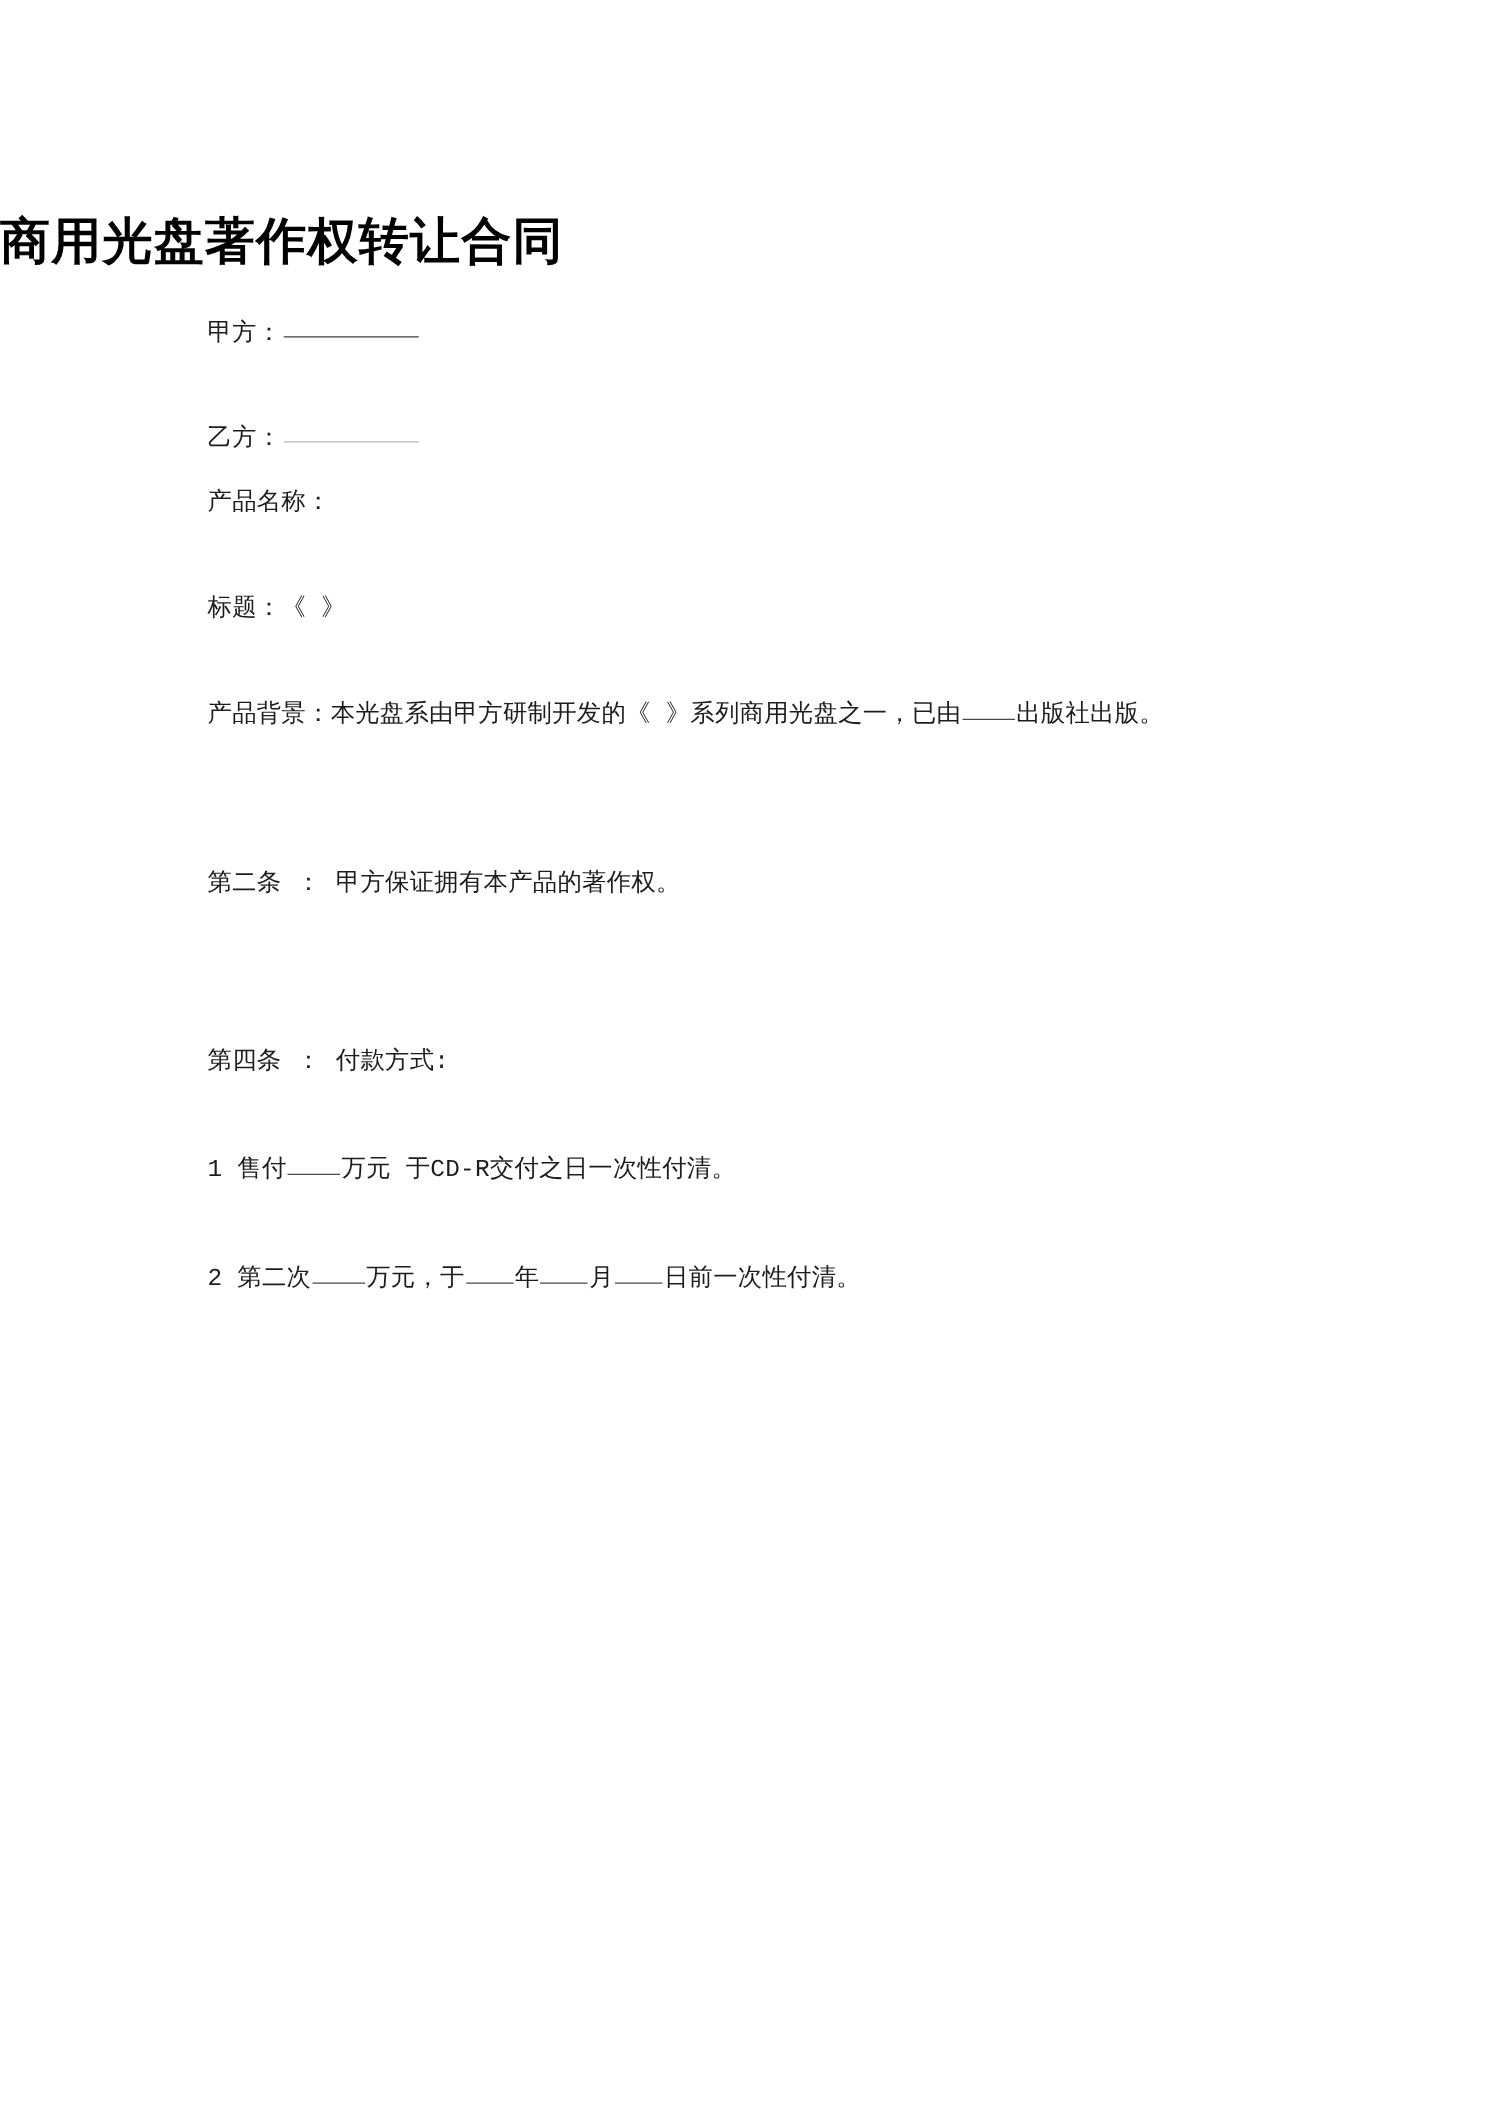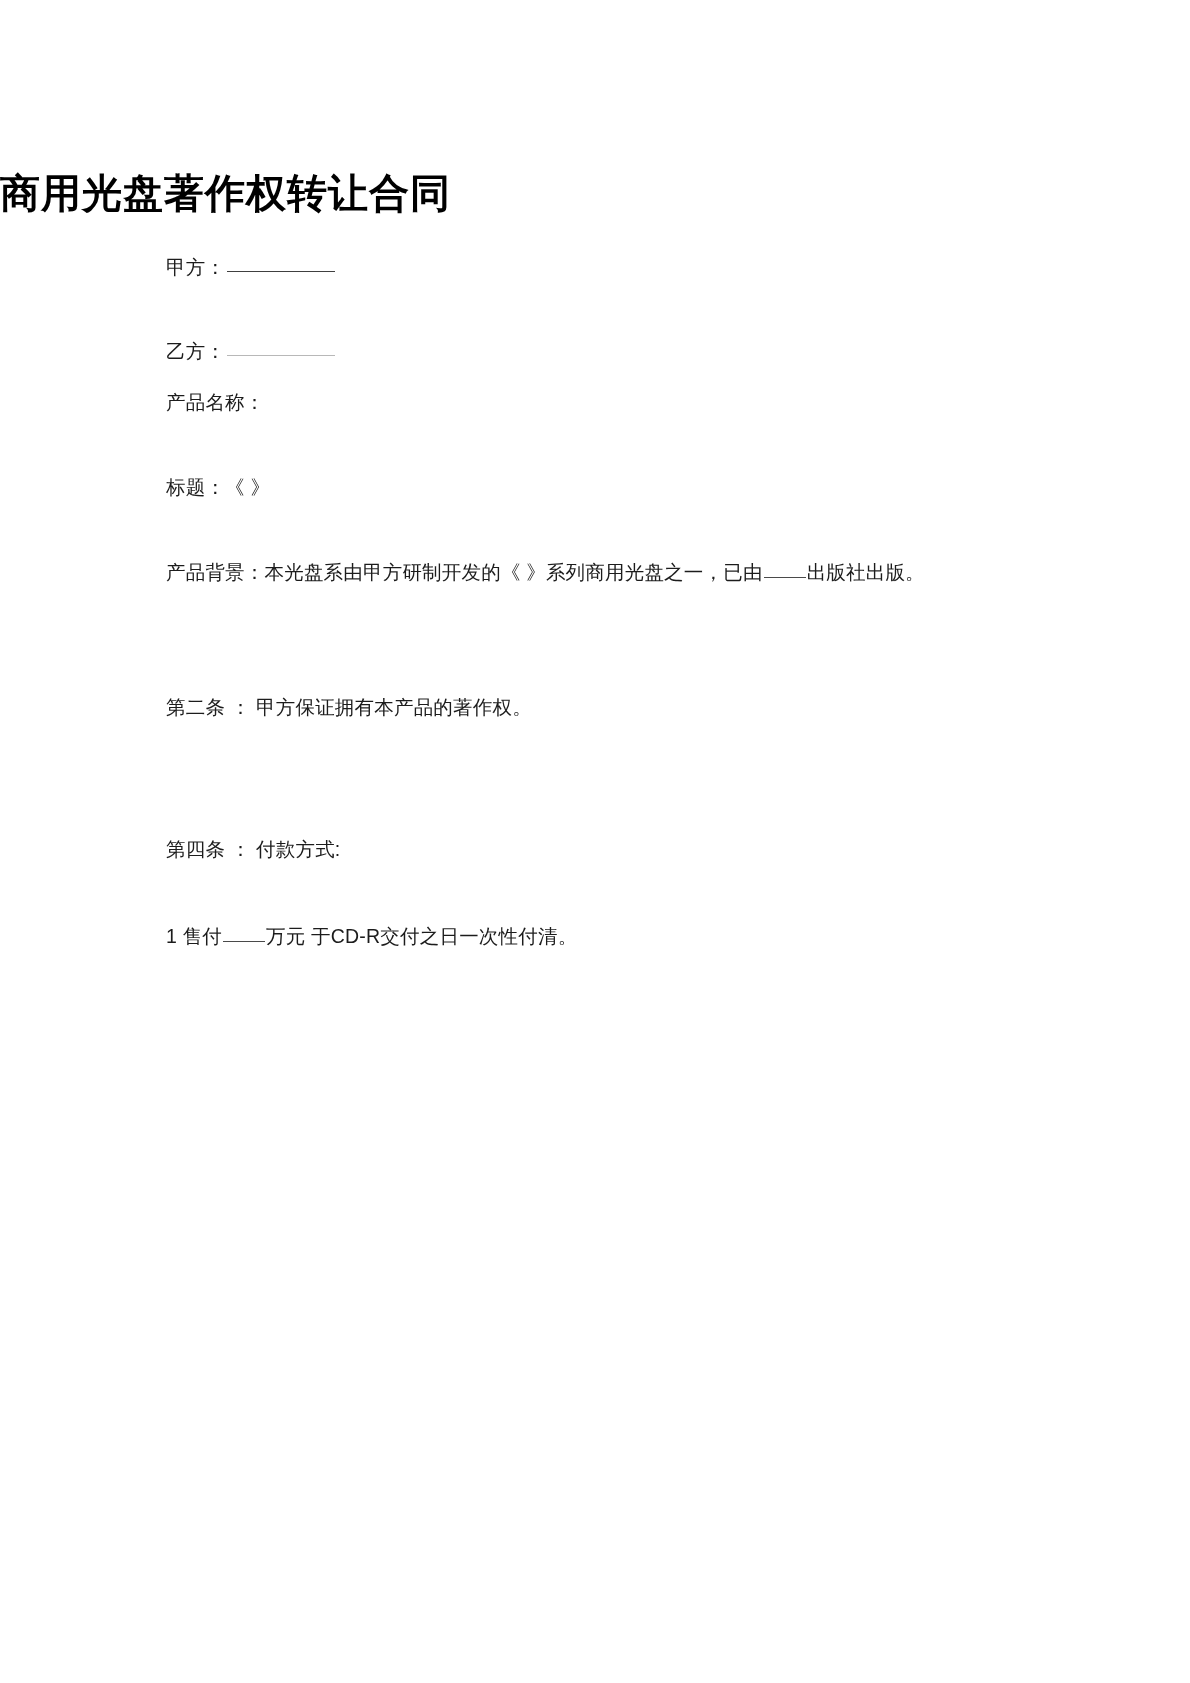--- a/index.html
+++ b/index.html
@@ -40,21 +40,21 @@
     left: 166px;
     top: 232px;
     width: 788px;
   }
   .para {
     font-size: 19.5px;
     line-height: 1.62;
     color: #1c1c1c;
     text-align: justify;
     letter-spacing: 0.2px;
-    font-family: Liberation Sans, sans-serif;
+    font-family: Liberation Mono, monospace;
   }
   
   .sp-party   { margin-bottom: 53px; }
   .sp-party2  { }
   .sp-name    { margin-bottom: 53px; }
   .sp-subject { margin-bottom: 54px; }
   .sp-bg      { margin-bottom: 103px; }
   .sp-c1      { margin-bottom: 96px; }
   .sp-c2      { margin-bottom: 111px; }
   .sp-c3      { margin-bottom: 111px; }
@@ -133,15 +133,19 @@
       <span>第四条</span>
       <span>：</span>
       <span>付款方式:</span>
     </p>
 
     <p class="para sp-p1">
       <span>1</span>
       <span>售付</span><span class="blank-inline"></span><span>万元  于CD-R交付之日一次性付清。</span>
     </p>
 
+    <p class="para sp-p2">
+      <span>2</span>
+      <span>第二次</span><span class="blank-inline"></span><span>万元，于</span><span class="blank-inline-sm"></span><span>年</span><span class="blank-inline-sm"></span><span>月</span><span class="blank-inline-sm"></span><span>日前一次性付清。</span>
+    </p>
 
   </div>
 </div>
 
 </body></html>

